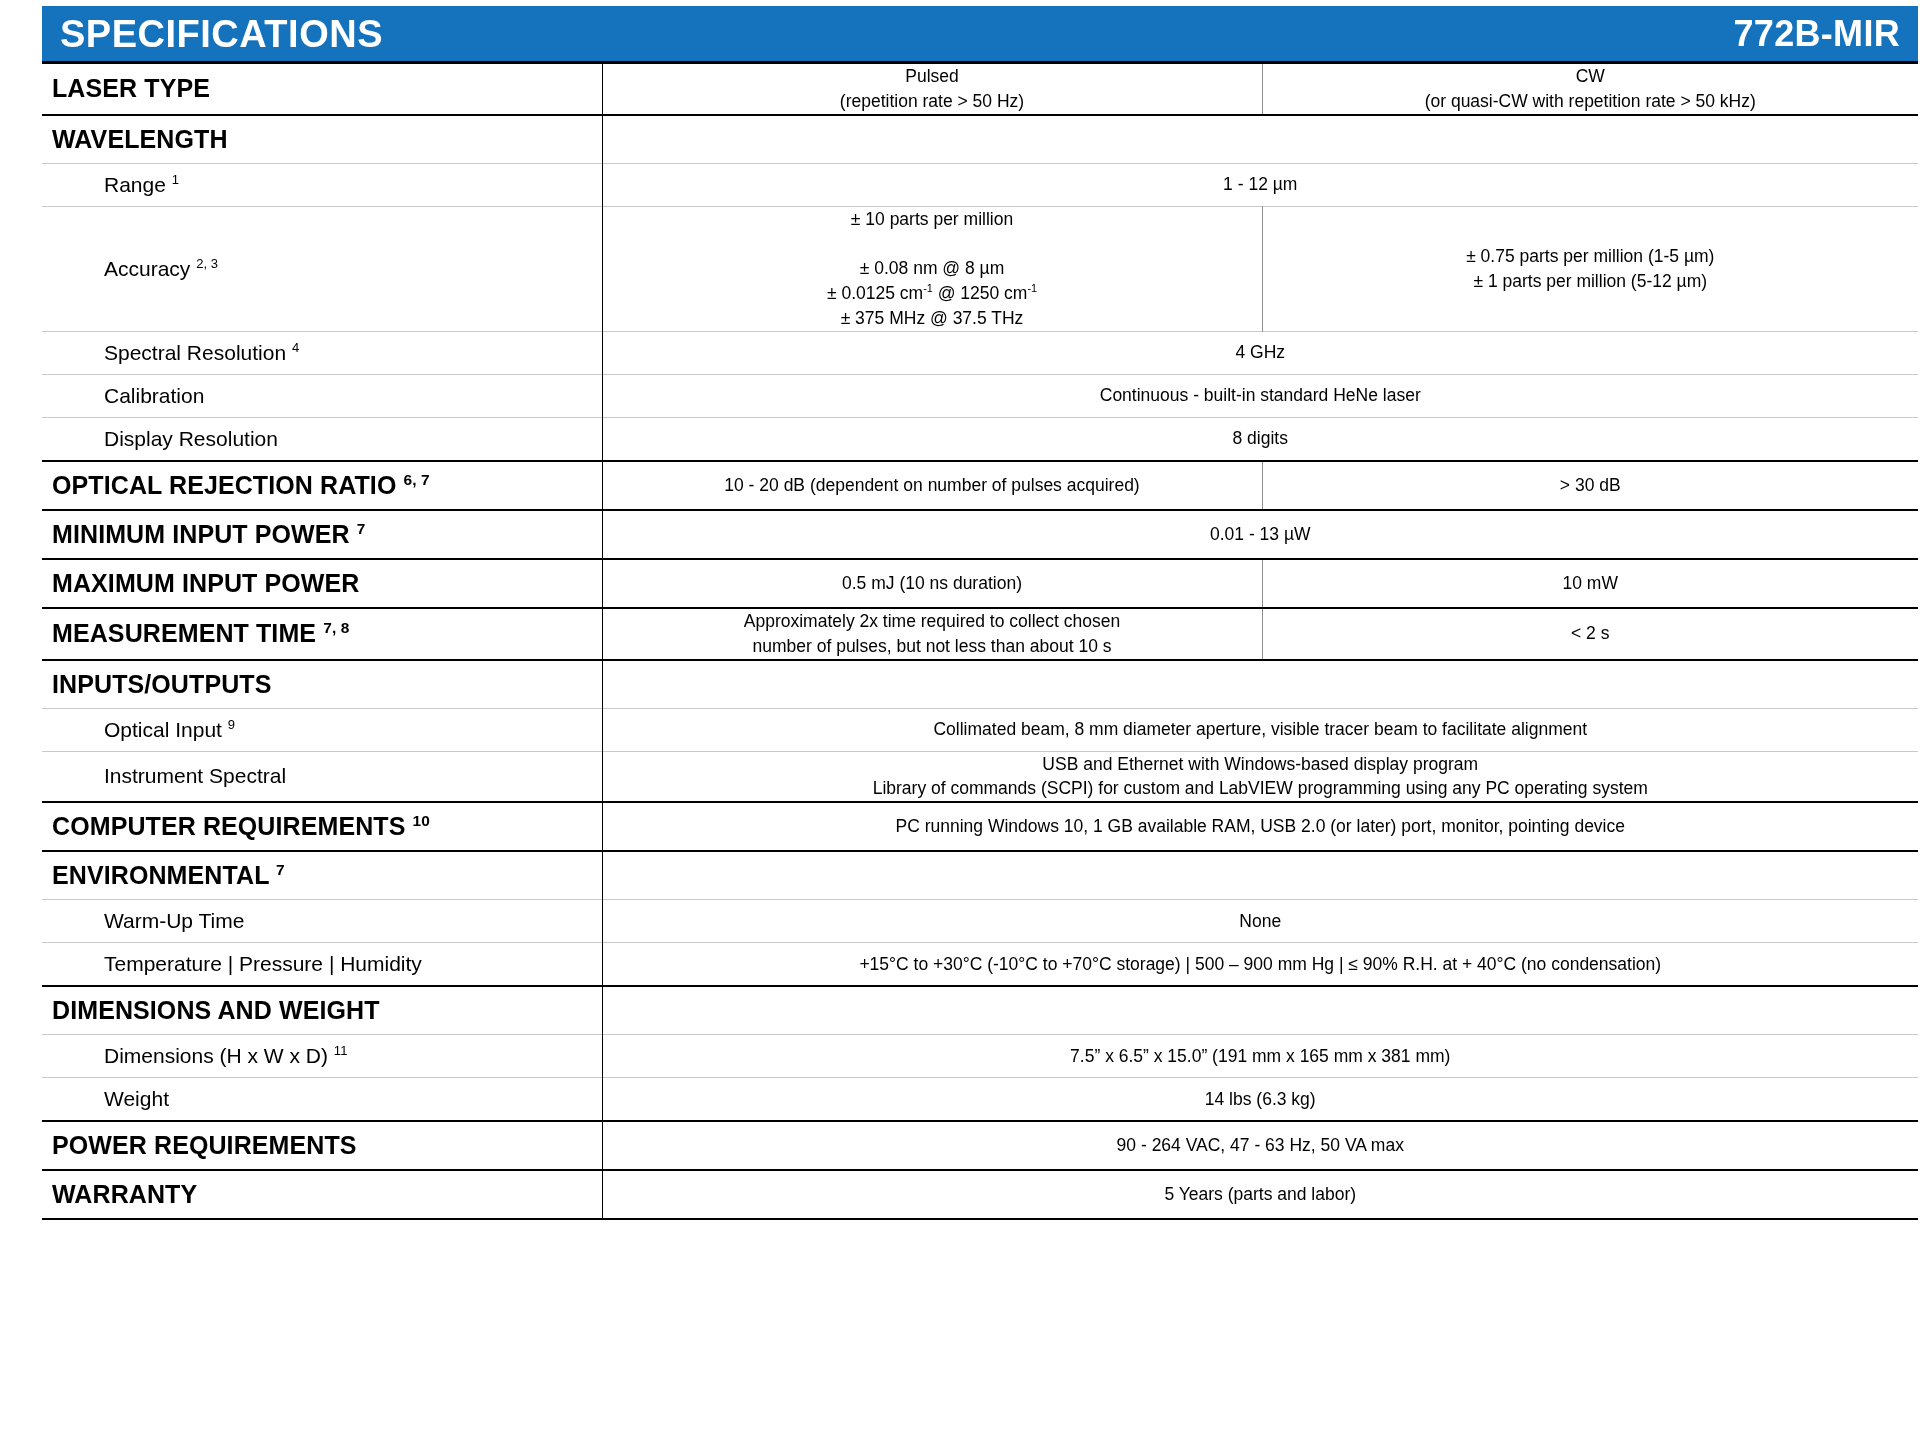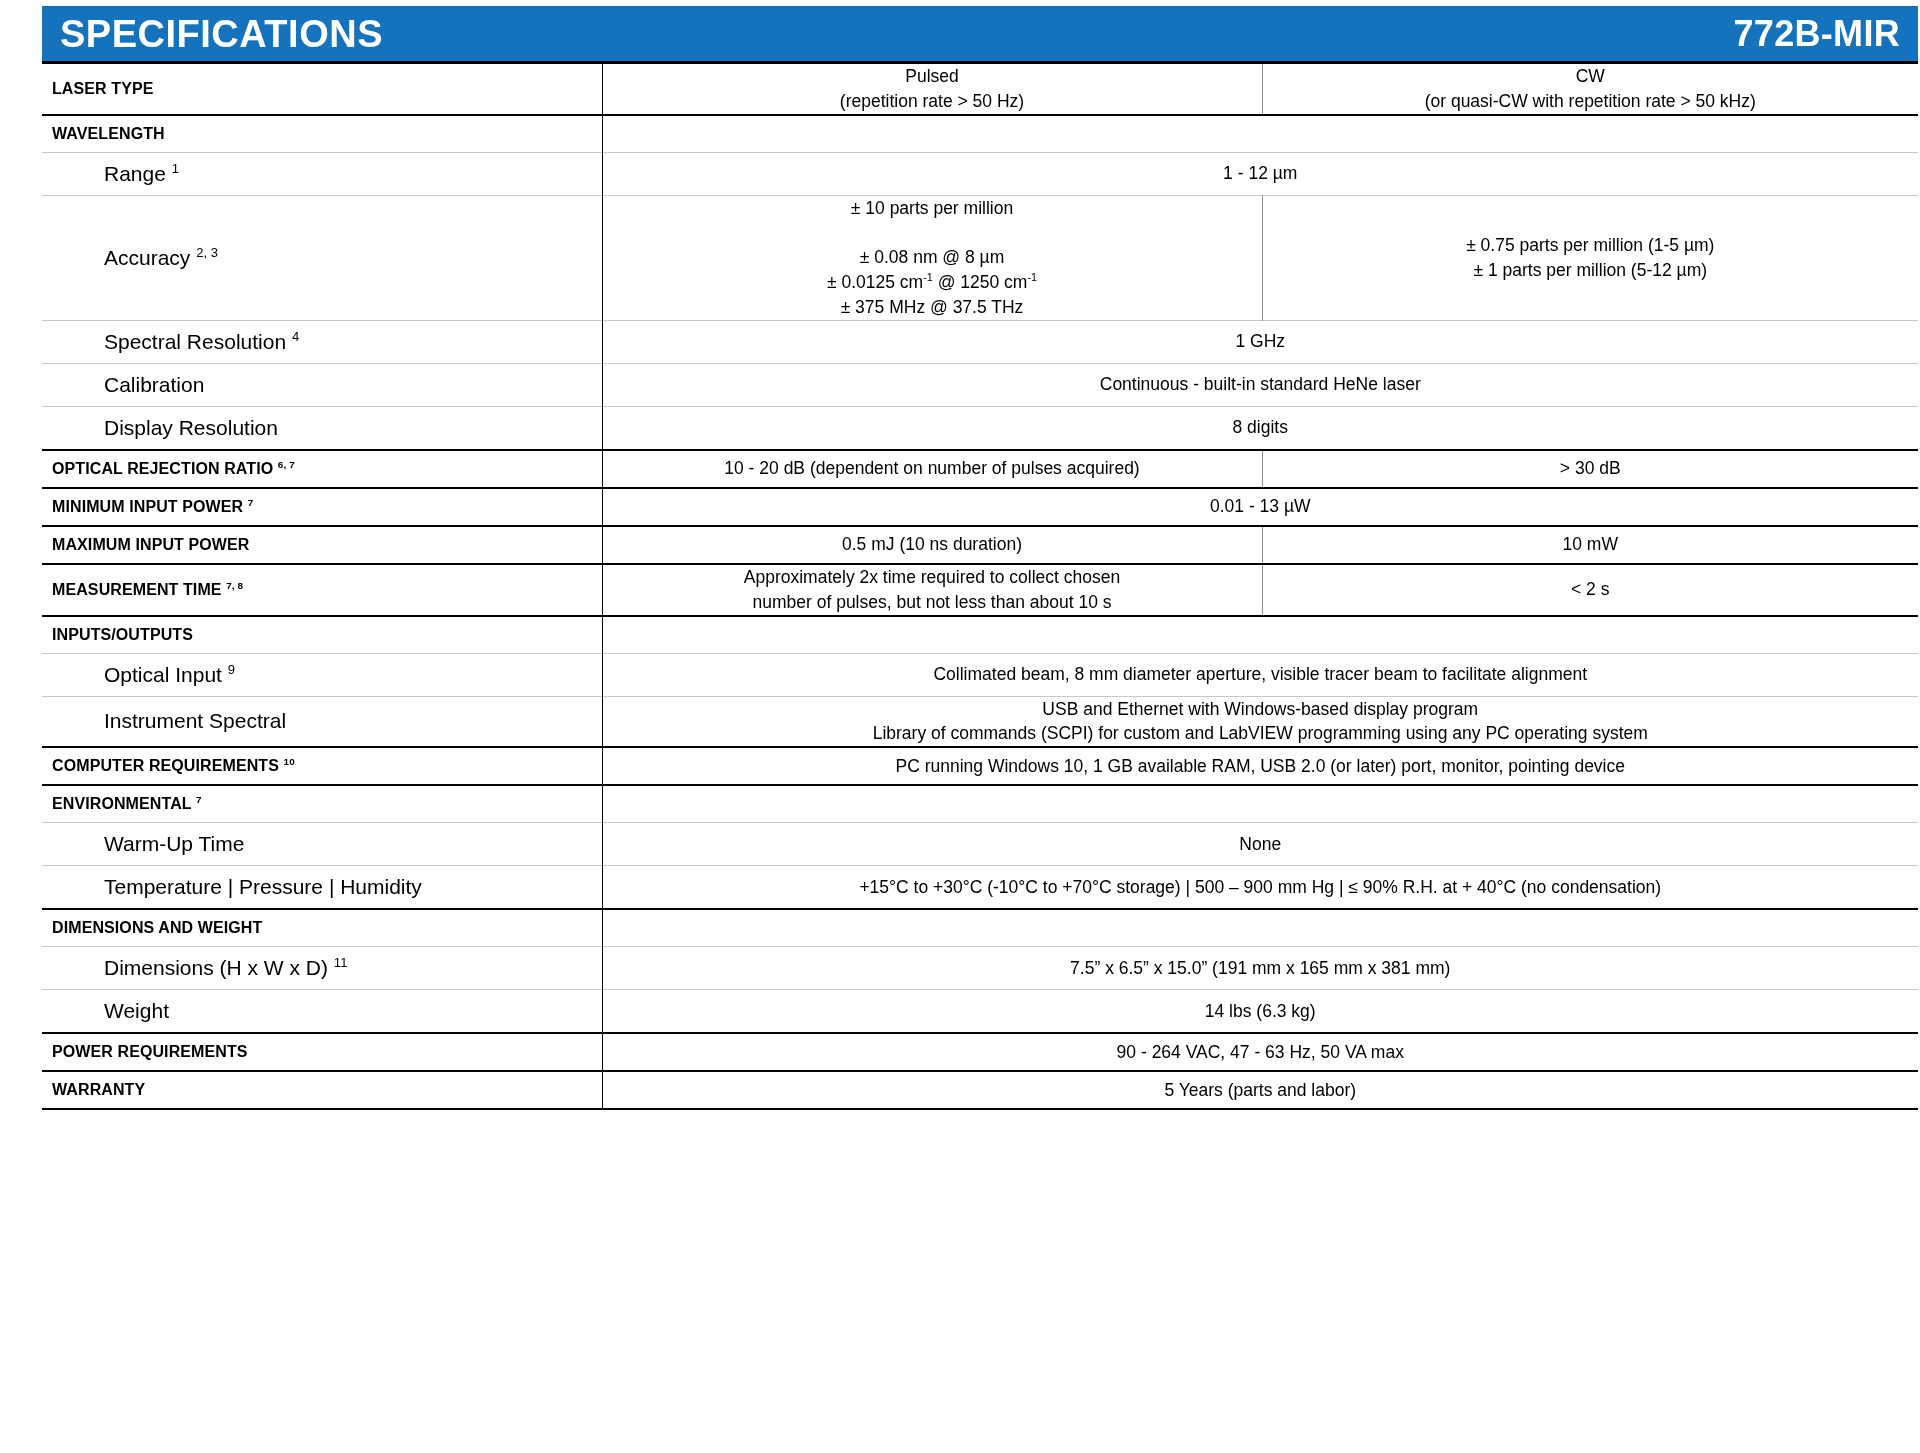--- a/index.html
+++ b/index.html
@@ -55,21 +55,21 @@
     padding: 0;
   }
 
   .lab {
     width: 560px;
   }
   .lab-inner {
     padding: 9px 0 9px 10px;
   }
   .section-label {
-    font-size: 16px;
+    font-size: 25px;
     font-weight: bold;
     letter-spacing: 0.1px;
   }
   .sub-label {
     font-size: 21px;
     font-weight: normal;
     padding-left: 62px;
   }
   sup {
     font-size: 0.62em;
@@ -130,21 +130,21 @@
           <td class="lab">
             <div class="lab-inner sub-label">Accuracy <sup>2, 3</sup></div>
           </td>
           <td class="val split-left vline-col">± 10 parts per million<br><br>± 0.08 nm @ 8 µm<br>± 0.0125 cm<sup>-1</sup> @ 1250 cm<sup>-1</sup><br>± 375 MHz @ 37.5 THz</td>
           <td class="val">± 0.75 parts per million (1-5 µm)<br>± 1 parts per million (5-12 µm)</td>
         </tr>
         <tr class="row-thin">
           <td class="lab">
             <div class="lab-inner sub-label">Spectral Resolution <sup>4</sup></div>
           </td>
-          <td class="val vline-col" colspan="2">1 GHz</td>
+          <td class="val vline-col" colspan="2">4 GHz</td>
         </tr>
         <tr class="row-thin">
           <td class="lab">
             <div class="lab-inner sub-label">Calibration</div>
           </td>
           <td class="val vline-col" colspan="2">Continuous - built-in standard HeNe laser</td>
         </tr>
         <tr class="row-thin">
           <td class="lab">
             <div class="lab-inner sub-label">Display Resolution</div>

